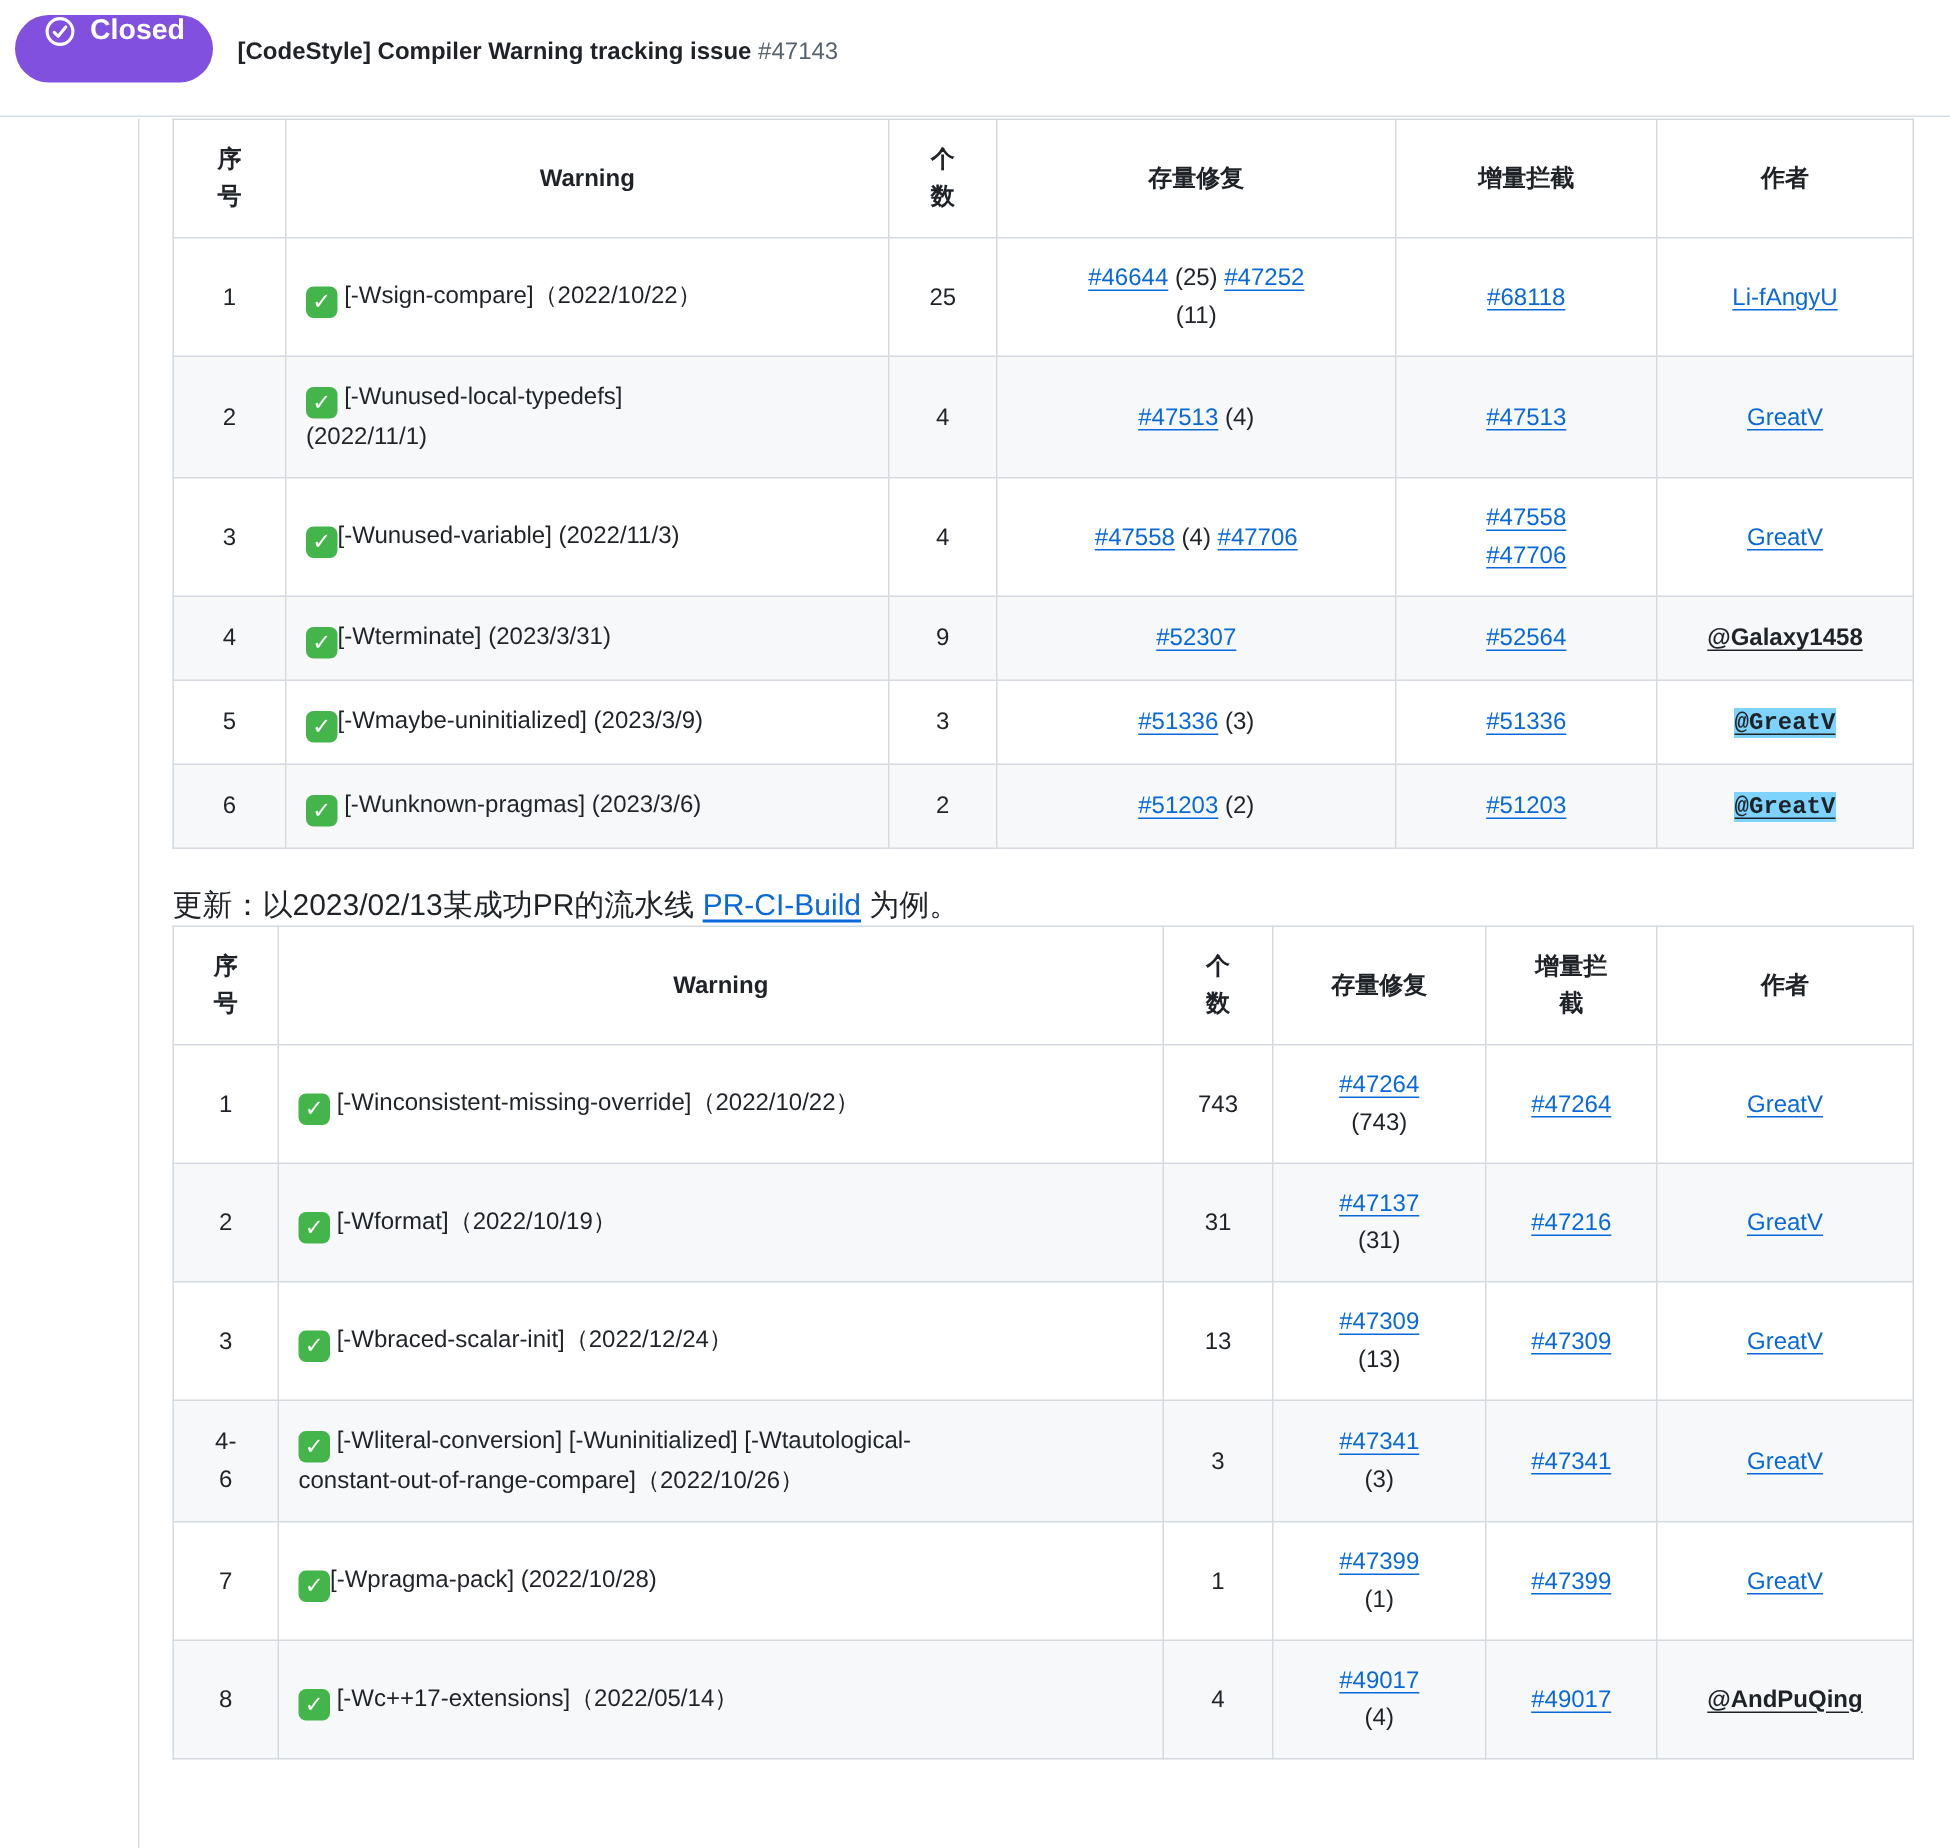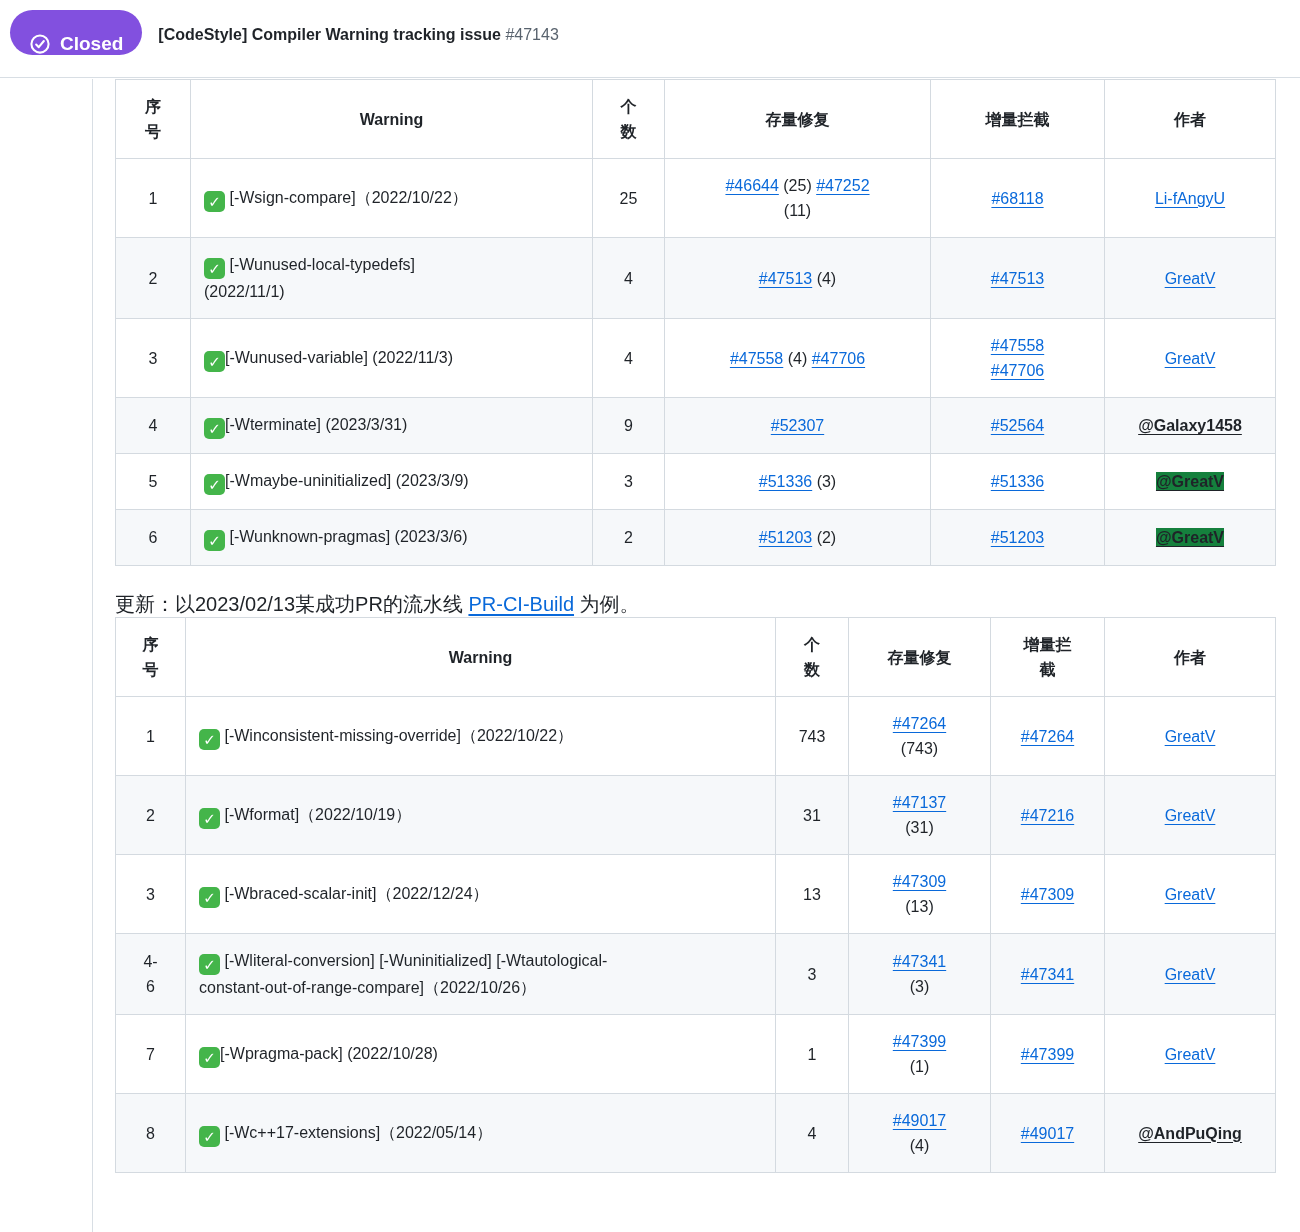--- a/index.html
+++ b/index.html
@@ -10,21 +10,21 @@
     font-family:"Liberation Sans","DejaVu Sans",sans-serif;
     position:relative;
   }
   
   .page-header {
     height:78px; border-bottom:1px solid #d8dee4;
     display:flex; align-items:flex-start;
     padding:8px 16px 0 10px;
   }
   .status-badge {
-    display:inline-flex; align-items:flex-end; gap:9px;
+    display:inline-flex; align-items:flex-start; gap:9px;
     background:#8250df; color:#fff;
     border-radius:999px; height:45px; padding:0 19px;
     font-size:19px; font-weight:700; margin-top:2px; flex:none;
   }
   .header-text { margin-left:16px; padding-top:1px; }
   .issue-title { font-size:16px; font-weight:700; line-height:27px;margin-top:12px; }
   .issue-number { color:#59636e; font-weight:400; }
   .issue-meta { font-size:15px; color:#59636e; margin-top:2px; line-height:21px; }
   .issue-meta .author { font-weight:700; color:#4e555d; }
   
@@ -35,21 +35,21 @@
     border-collapse:collapse; table-layout:fixed; width:1160px;
     font-size:16px; line-height:25px;
   }
   th, td { border:1px solid #d4dae0; padding:14px 13px; vertical-align:middle; overflow:hidden; }
   th { font-weight:700; }
   tbody tr:nth-child(even) { background:#f6f8fa; }
   .c { text-align:center; }
   .pre { white-space:pre-line; }
   a.plink { color:#0969da; text-decoration:underline; text-underline-offset:3px; }
   a.mention { color:#1f2328; font-weight:700; text-decoration:underline; text-underline-offset:3px; }
-  a.mention.hl { background:#15803d; padding:1px 0; }
+  a.mention.hl { background:#7dd3fc; padding:1px 0;font-family:Liberation Mono, monospace; }
   .ck {
     display:inline-block; width:21px; height:21px;
     background:#44b54a; border-radius:5px;
     color:#fff; font-size:15px; font-weight:700; line-height:21px; text-align:center;
     vertical-align:-4px;
   }
   .update-note { margin:26px 0 0; font-size:20px; line-height:25px; }
   .section-heading { font-size:25px; font-weight:700; margin:28px 0 24px; line-height:34px; }
 </style>
 </head>

